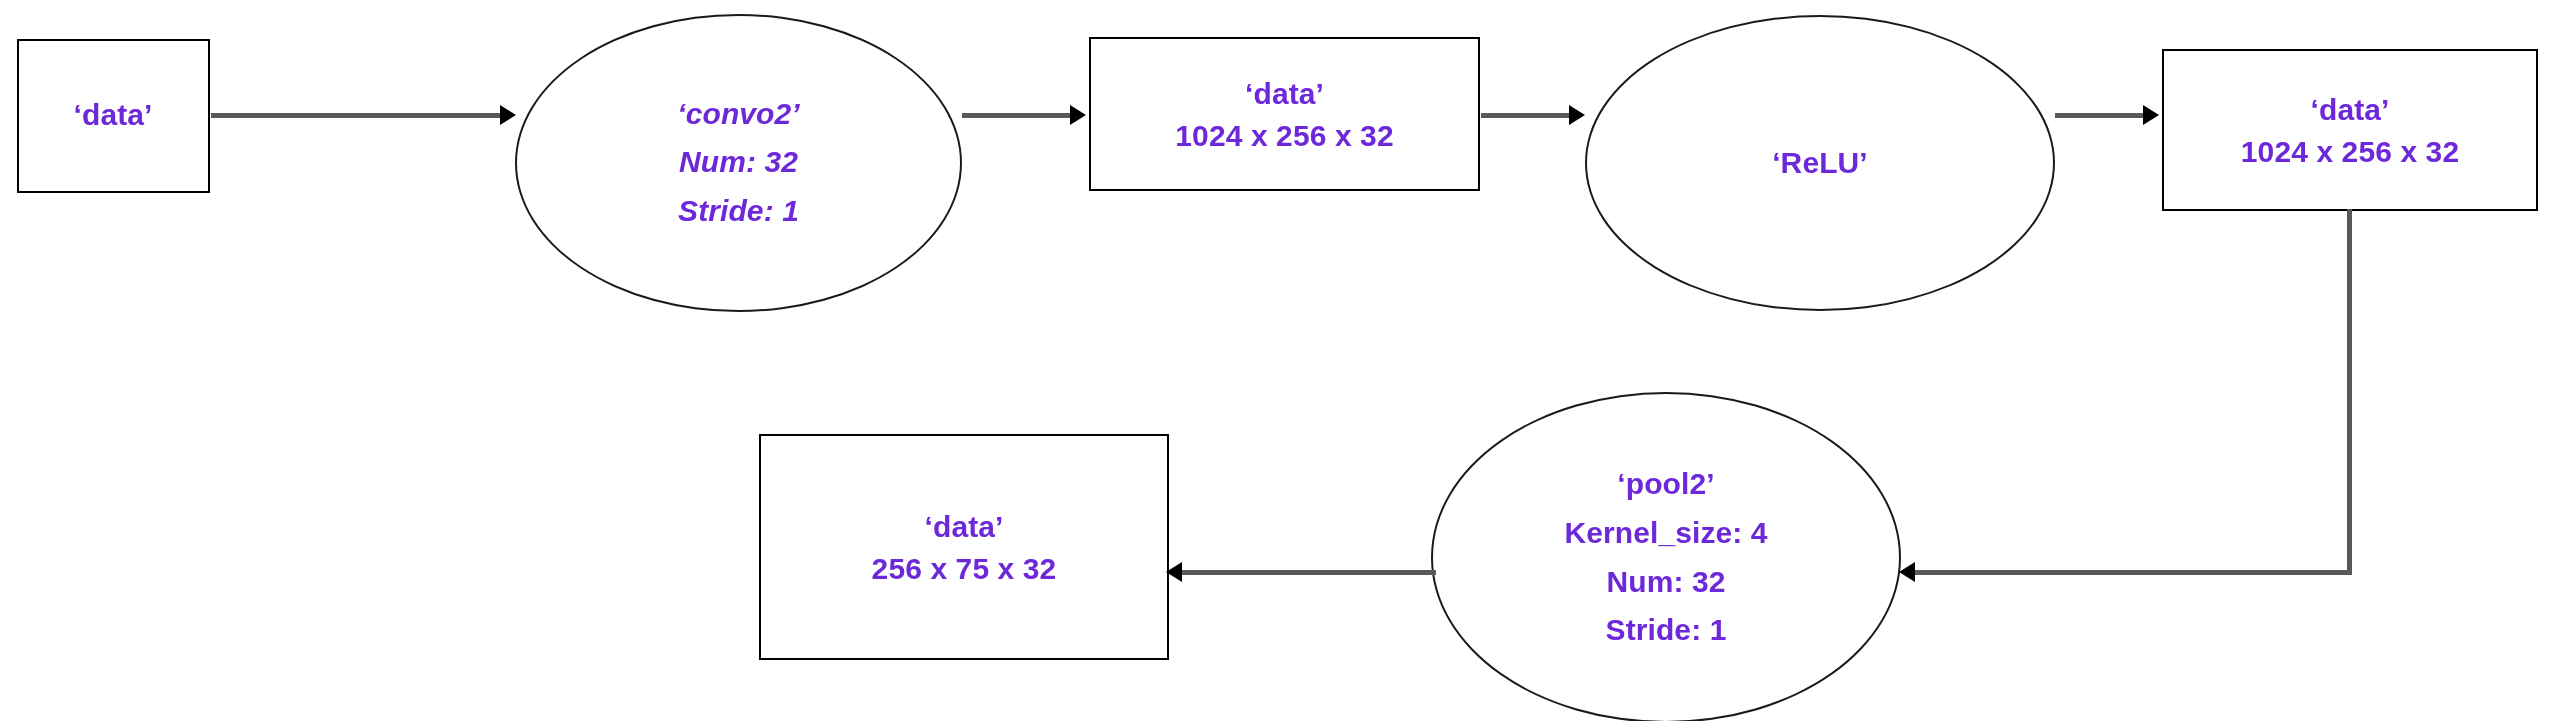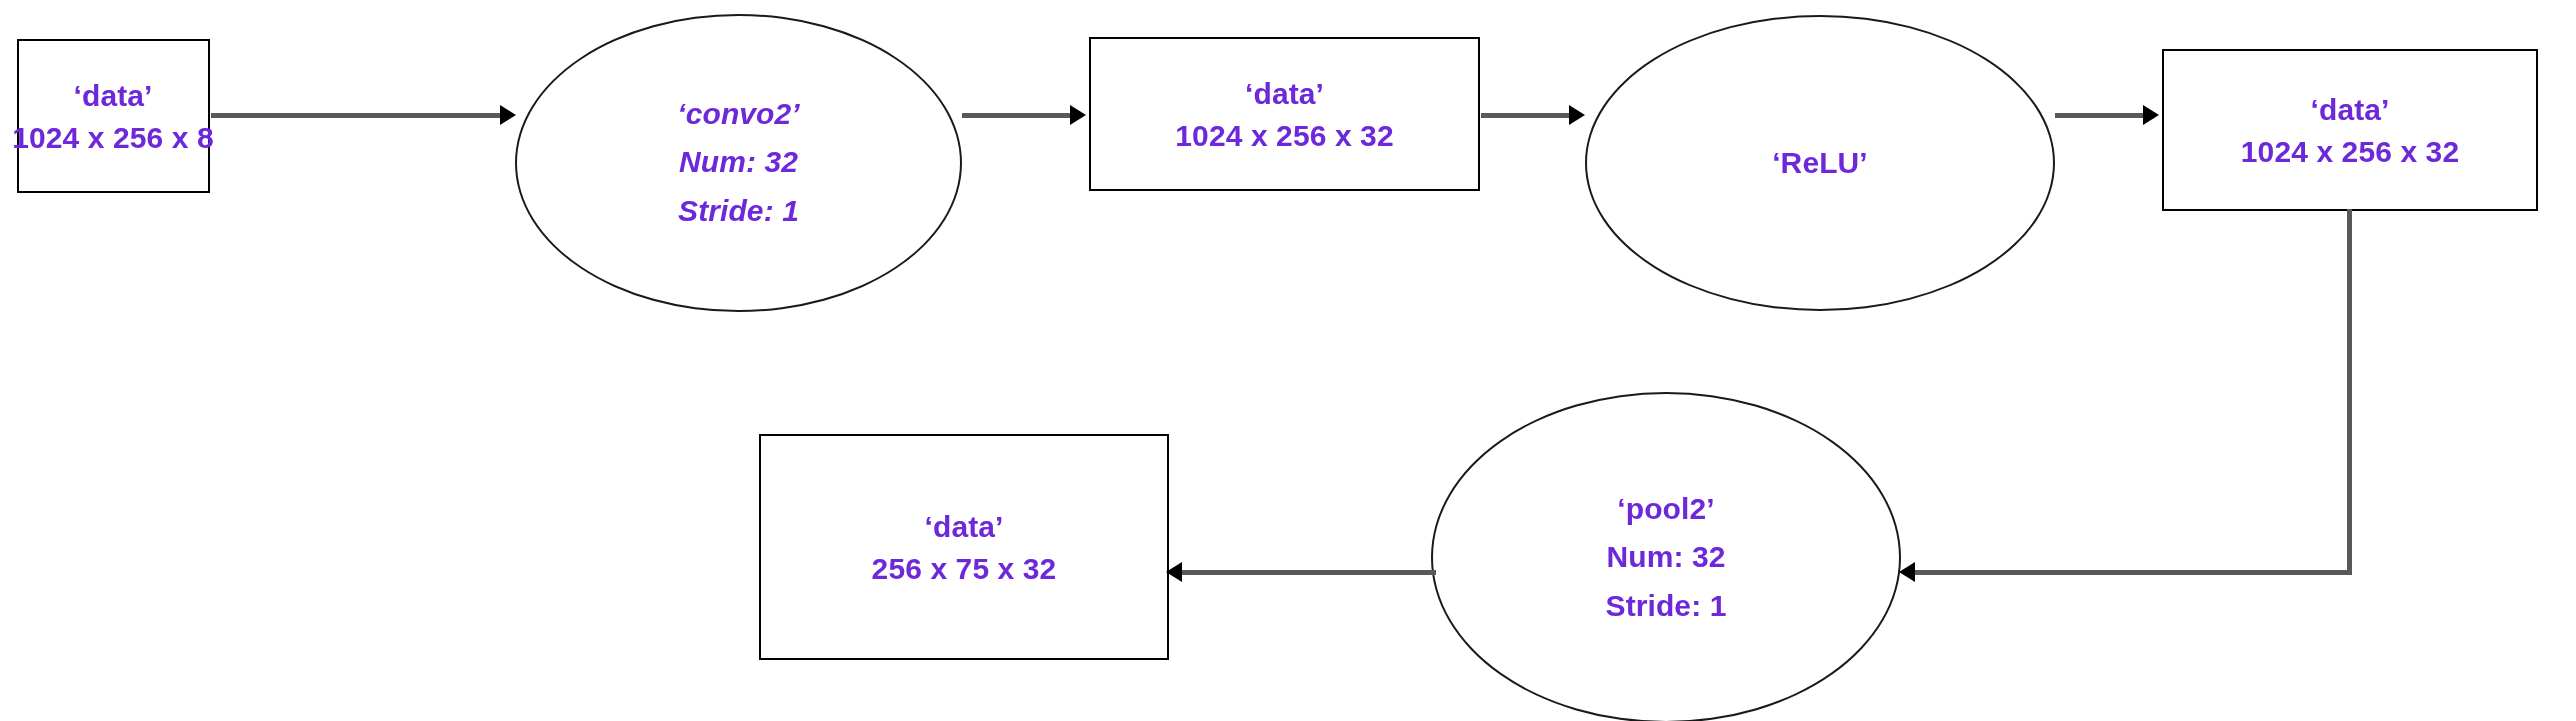--- a/index.html
+++ b/index.html
@@ -96,21 +96,20 @@
   #edge6-line  { left: 1182px; top: 570px; width: 254px; }
   #edge6-head  { left: 1166px; top: 562px; }
 </style>
 </head>
 <body>
 
 <div id="canvas">
 
   <div class="node box" id="node-data-in">
     <span class="line name">‘data’</span>
-    <span class="line dims">1024 x 256 x 8</span>
   </div>
 
   <div class="node ellipse" id="node-convo2">
     <span class="line name">‘convo2’</span>
     <span class="line">Num: 32</span>
     <span class="line">Stride: 1</span>
   </div>
 
   <div class="node box" id="node-data-conv">
     <span class="line name">‘data’</span>
@@ -121,20 +120,21 @@
     <span class="line name">‘ReLU’</span>
   </div>
 
   <div class="node box" id="node-data-relu">
     <span class="line name">‘data’</span>
     <span class="line dims">1024 x 256 x 32</span>
   </div>
 
   <div class="node ellipse" id="node-pool2">
     <span class="line name">‘pool2’</span>
+    <span class="line">Kernel_size: 4</span>
     <span class="line">Num: 32</span>
     <span class="line">Stride: 1</span>
   </div>
 
   <div class="node box" id="node-data-pool">
     <span class="line name">‘data’</span>
     <span class="line dims">256 x 75 x 32</span>
   </div>
 
   <div class="conn-h" id="edge1-line"></div>

